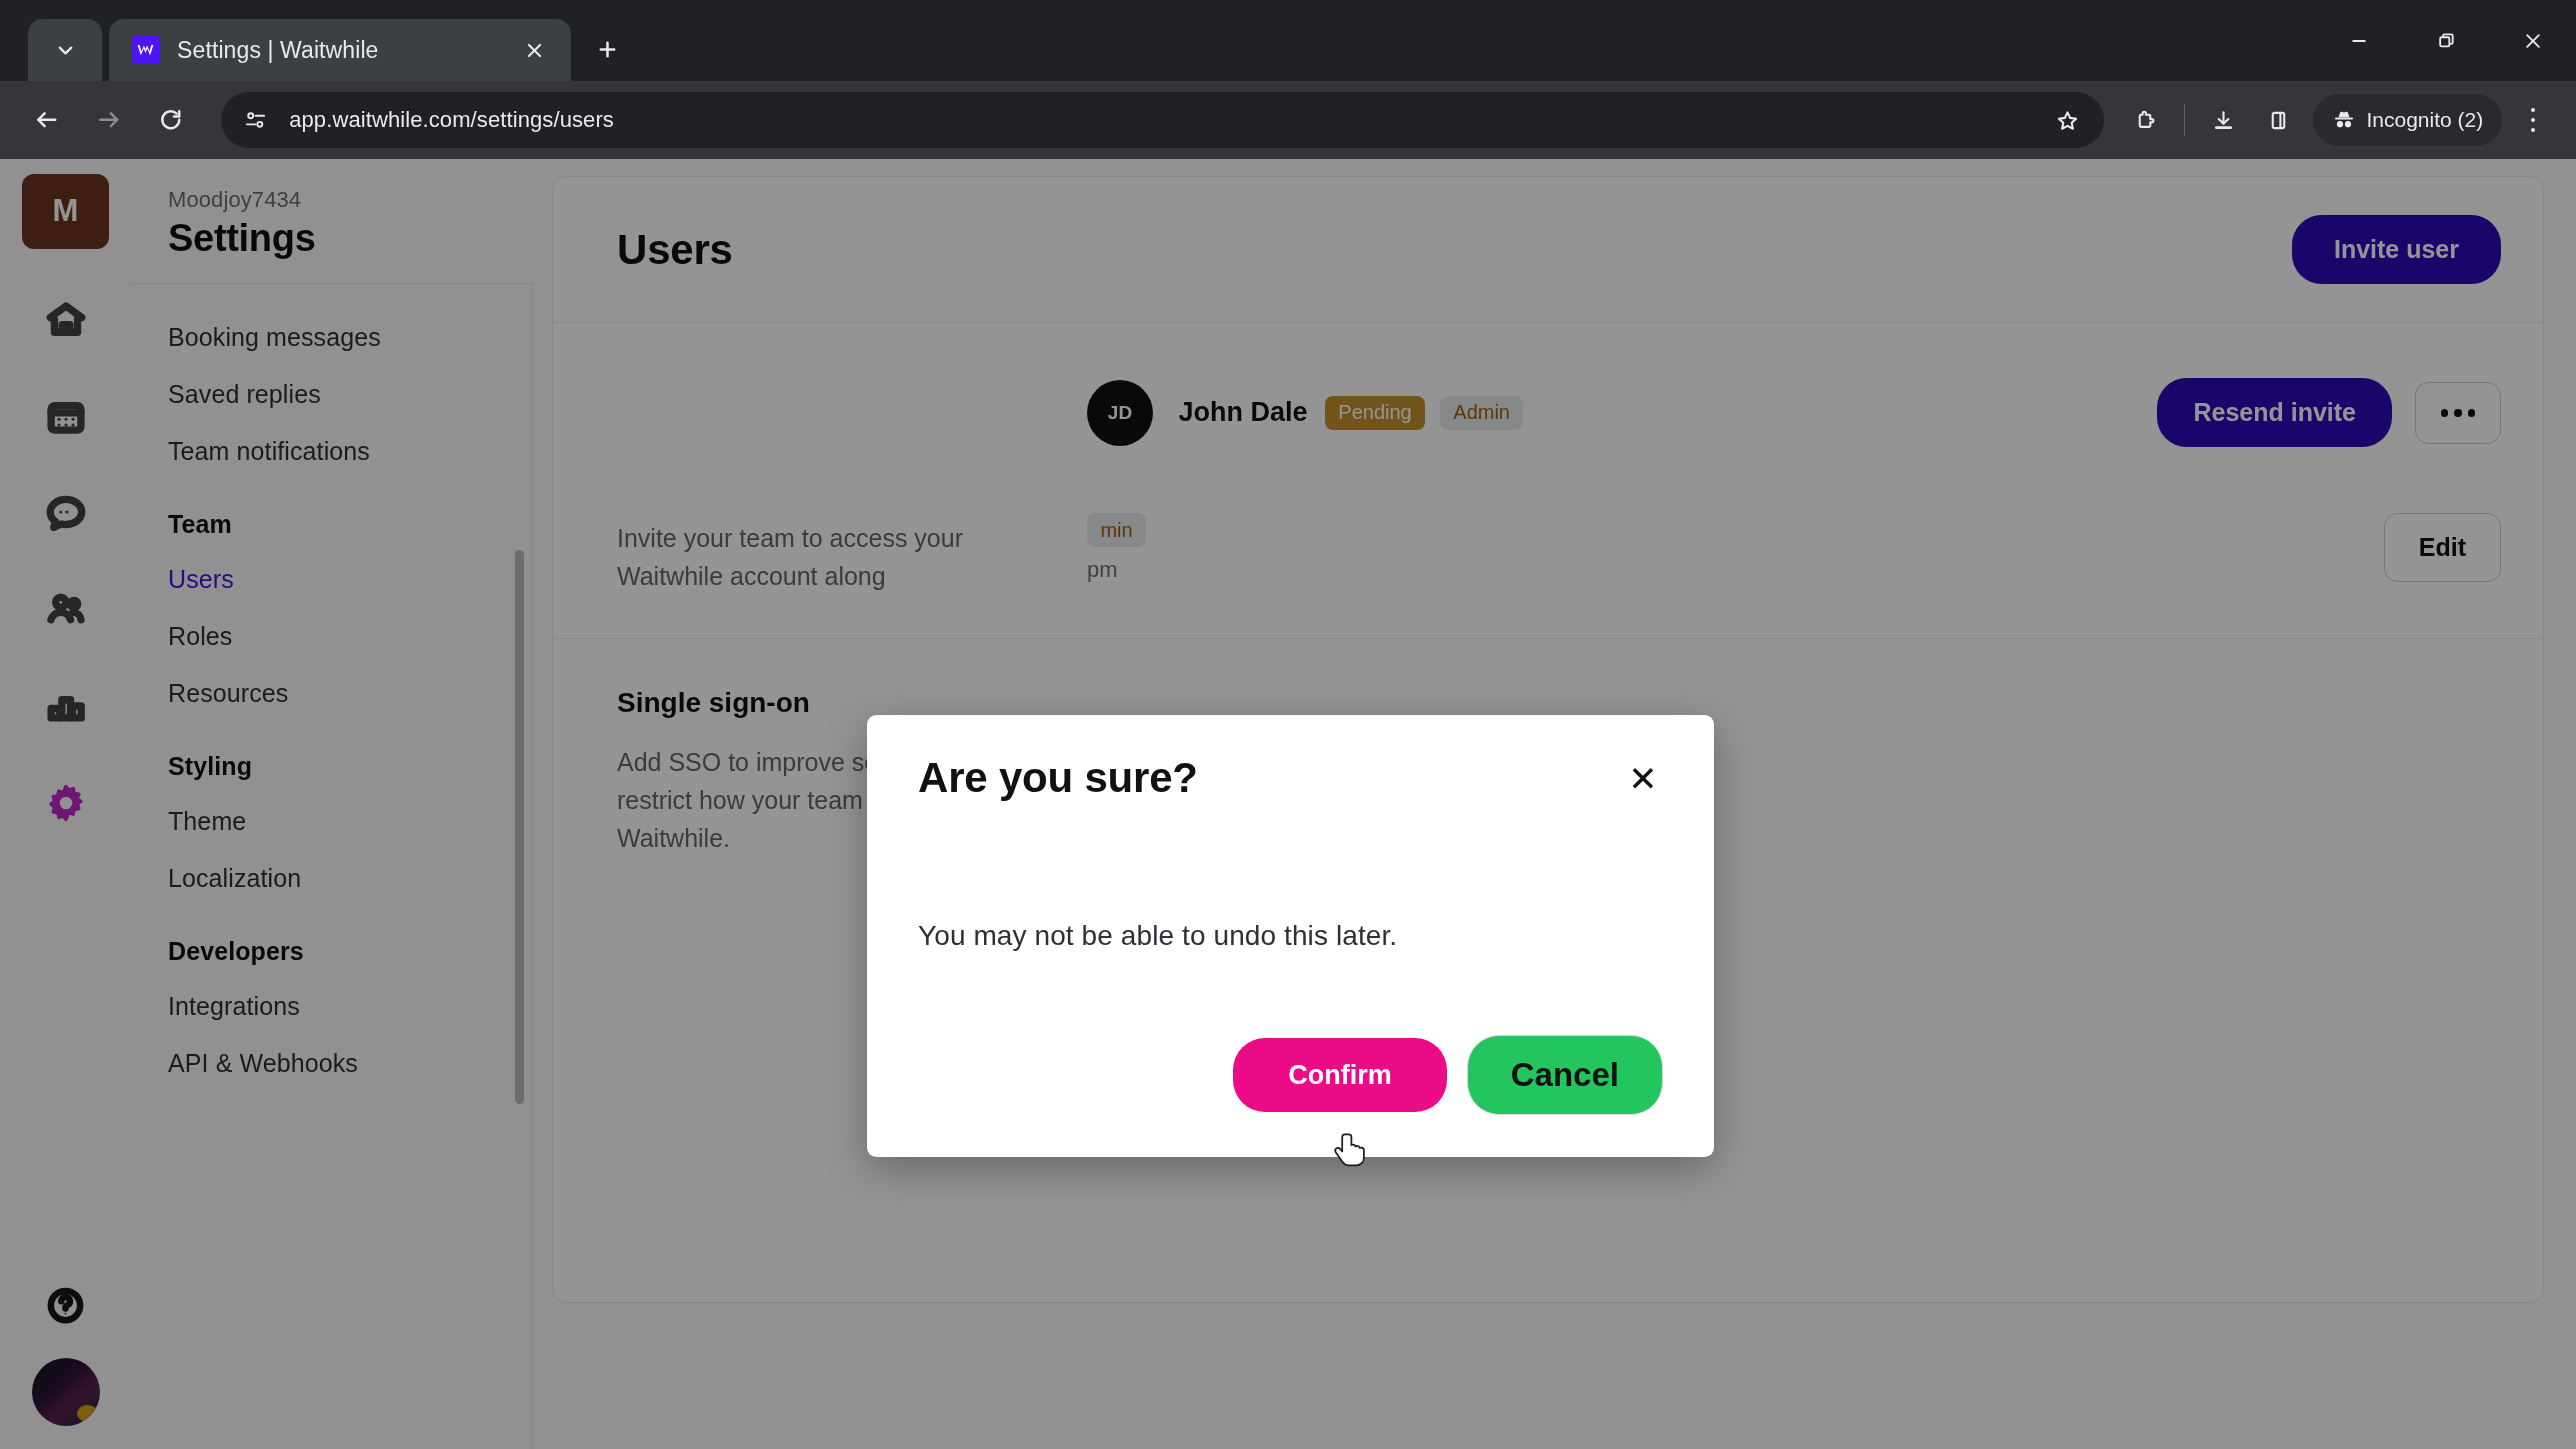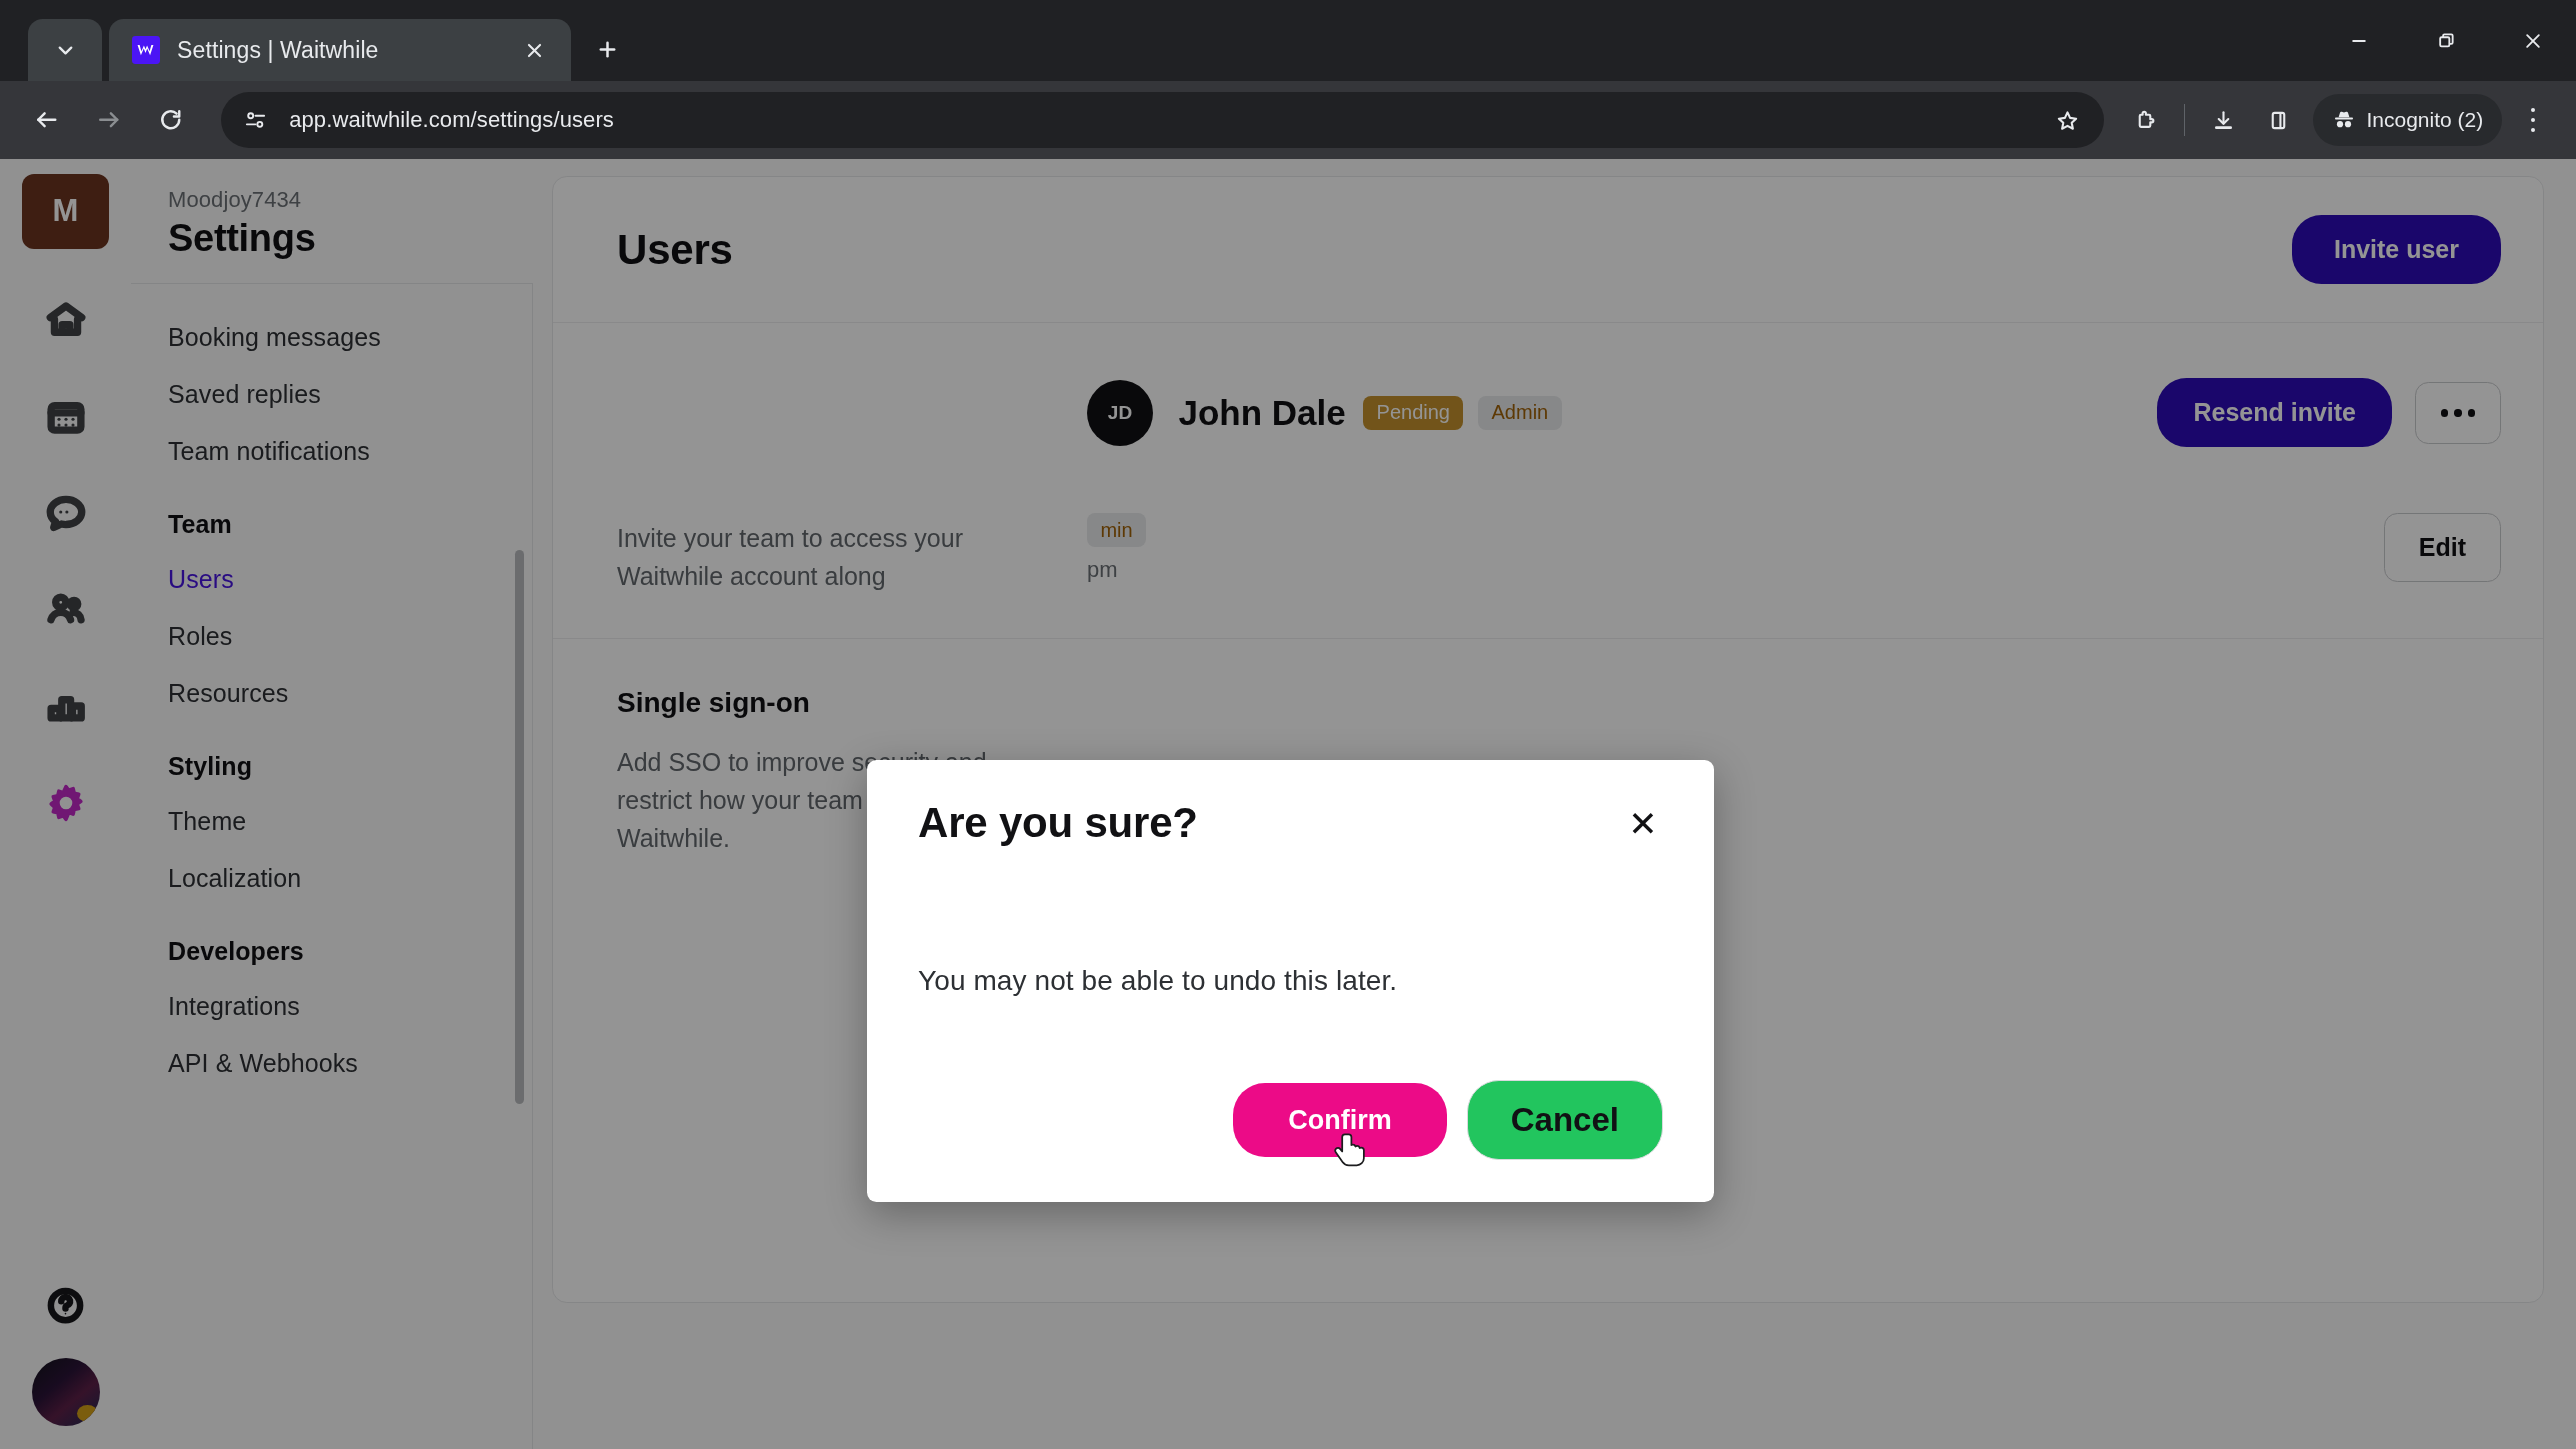--- a/index.html
+++ b/index.html
@@ -362,21 +362,21 @@
     color: #ffffff;
     font-size: 19px;
     font-weight: 700;
     display: flex; align-items: center; justify-content: center;
     flex: 0 0 66px;
     margin-right: 25.5px;
   }
   .user-main { flex: 1; min-width: 0; }
   .user-nameline { display: flex; align-items: center; }
   .user-name {
-    font-size: 35px;
+    font-size: 27px;
     font-weight: 700;
     color: #111114;
     margin-right: 17.4px;
     white-space: nowrap;
   }
   .badge {
     font-size: 20px;
     border-radius: 8px;
     padding: 5.4px 13.4px;
     white-space: nowrap;
@@ -420,21 +420,21 @@
     font-weight: 700;
     color: #111114;
     margin-bottom: 19px;
   }
 
   
   .modal {
     position: absolute;
     z-index: 100;
     left: 867px;
-    top: 601px;
+    top: 556px;
     width: 847px;
     background: #ffffff;
     border-radius: 9.4px;
     box-shadow: 0 12px 40px rgba(0,0,0,.30);
     padding: 39px 51px 42px 51px;
   }
   .modal-head {
     display: flex; align-items: flex-start; justify-content: space-between;
   }
   .modal-title {

